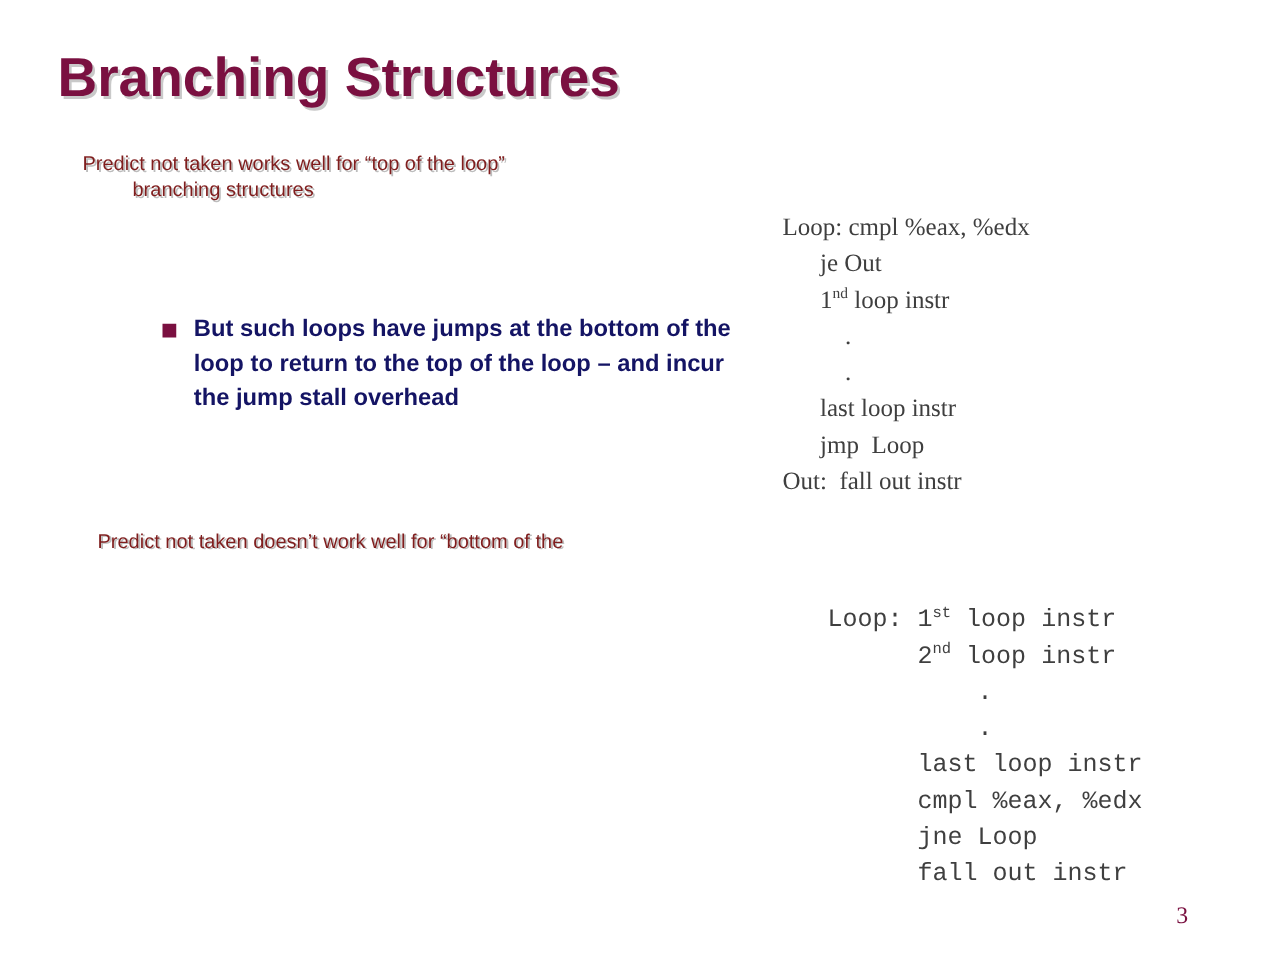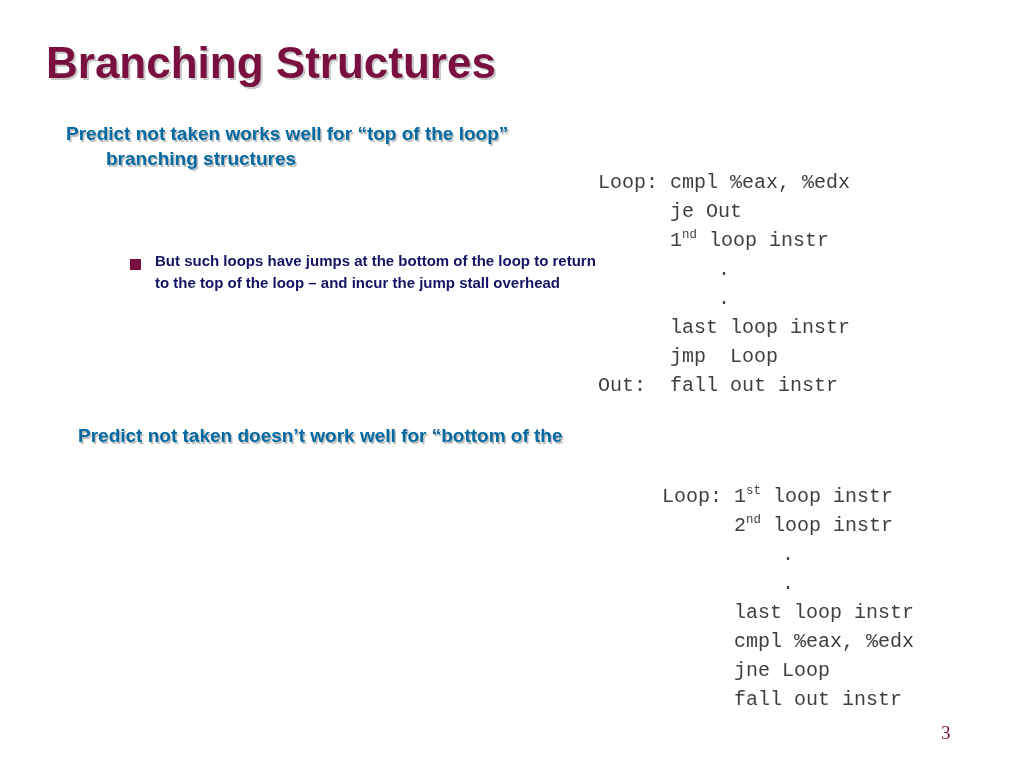--- a/index.html
+++ b/index.html
@@ -28,23 +28,23 @@
     font-size: 44px;
     font-weight: bold;
     color: #7a1040;
     letter-spacing: 0px;
     text-shadow: 2px 2px 0px #c9c9c9;
     white-space: nowrap;
   }
 
   .bullet-green {
     position: absolute;
-    font-size: 19px;
-    font-weight: bold;
-    color: #0369a1;
+    font-size: 16px;
+    font-weight: normal;
+    color: #7f1d1d;
     text-shadow: 1.5px 1.5px 0px #bdbdbd;
     line-height: 1.30;
   }
 
   #bullet-top {
     left: 66px;
     top: 122px;
     width: 830px;
   }
   #bullet-top .indent {
@@ -72,35 +72,35 @@
   }
   .sub-marker {
     width: 11px;
     height: 11px;
     background: #7a1040;
     margin-top: 9px;
     margin-right: 14px;
     flex: 0 0 auto;
   }
   .sub-text {
-    font-size: 15px;
+    font-size: 19px;
     font-weight: bold;
     color: #141464;
     line-height: 1.45;
   }
 
   .code-block {
     position: absolute;
     font-family: "Liberation Mono", monospace;
     font-size: 20px;
     color: #3f3f3f;
     line-height: 1.45;
     white-space: pre;
   }
-  #code-top { left: 598px; top: 168px; }
+  #code-top { left: 626px; top: 168px; font-family: Liberation Serif, serif; }
   #code-bottom { left: 626px; top: 482px; margin-left: 36px; }
 
   .code-line { white-space: pre; }
   .code-line sup {
     font-size: 0.62em;
     vertical-align: super;
     line-height: 0;
   }
 
   .page-number {

